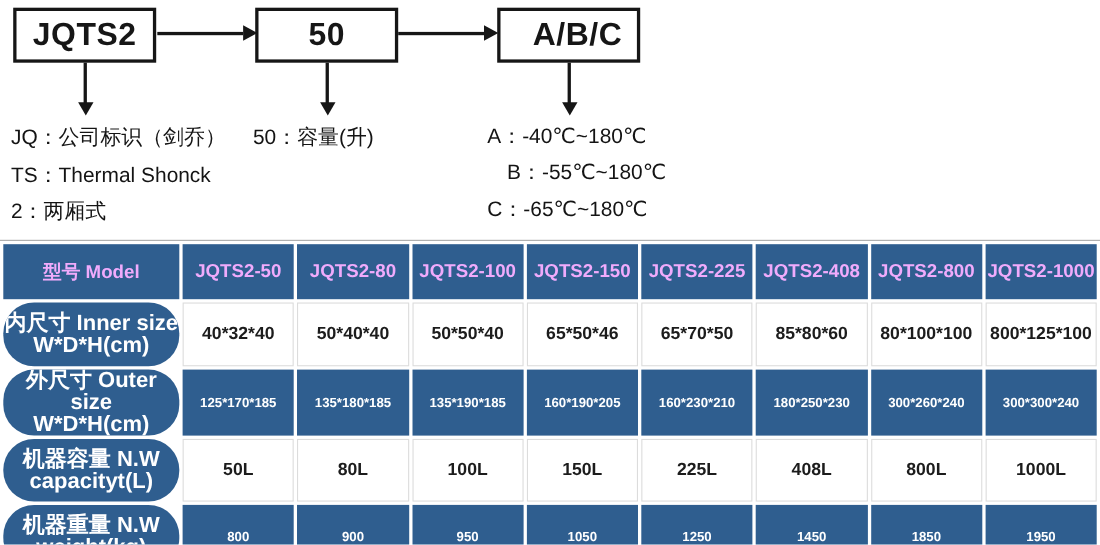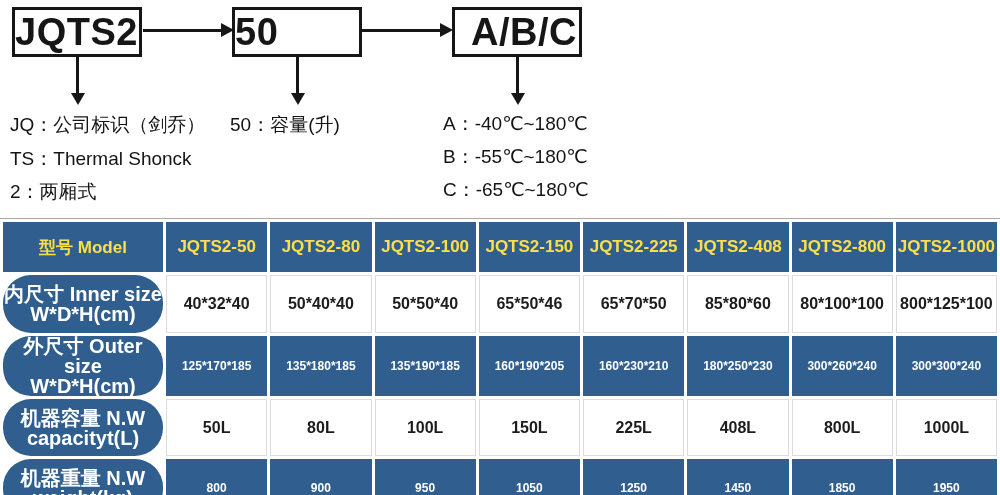--- a/index.html
+++ b/index.html
@@ -8,22 +8,22 @@
     font-family:"Liberation Sans","DejaVu Sans",sans-serif;
     color:#161616;
   }
   :root { --blue:#2F5E8F; --ink:#161616; }
 
   
   .diagram { position:relative; width:1000px; height:218px; }
   .dbox {
     position:absolute; top:7px; width:130px; height:50px; box-sizing:border-box;
     border:3px solid var(--ink); background:#fff;
-    display:flex; align-items:center; 
-    font-size:38px; font-weight:bold; letter-spacing:0.5px;
+    display:flex; align-items:center; justify-content:center;
+    font-size:29px; font-weight:bold; letter-spacing:0.5px;
   }
   .dbox.b1 { left:12px;  }
   .dbox.b2 { left:232px; }
   .dbox.b3 { left:452px;padding-left:16px; }
 
   .harrow { position:absolute; top:29px; height:3px; background:var(--ink); }
   .harrow .head {
     position:absolute; right:-13px; top:-6px; width:0; height:0;
     border-top:7px solid transparent; border-bottom:7px solid transparent;
     border-left:13px solid var(--ink);
@@ -40,36 +40,36 @@
   .varrow.v1 { left:76px; }
   .varrow.v2 { left:296px; }
   .varrow.v3 { left:516px; }
 
   .note { position:absolute; font-size:19px; font-weight:normal; white-space:nowrap; color:#141414; }
   .nl0 { left:10px;  top:112px; }
   .nl1 { left:10px;  top:146px; }
   .nl2 { left:10px;  top:179px; }
   .nm0 { left:230px; top:112px; }
   .nr0 { left:443px; top:111px; }
-  .nr1 { left:443px; top:144px; }
+  .nr1 { left:461px; top:144px; }
   .nr2 { left:443px; top:177px; }
 
   
   .table-wrap { border-top:1px solid #a8a8a8; }
   table.spec {
     width:1000px; table-layout:fixed;
     border-collapse:separate; border-spacing:3px;
   }
   table.spec col.clabel { width:160px; }
   .spec th, .spec td {
     text-align:center; vertical-align:middle; font-weight:bold;
     padding:0; overflow:hidden;
   }
   .spec th {
-    background:var(--blue); color:#fde047; font-size:17px; height:50px;margin-left:25px;
+    background:var(--blue); color:#f0abfc; font-size:17px; height:50px;margin-left:25px;
   }
   .spec td.lbl {
     background:var(--blue); color:#fff; font-size:20px; line-height:20px;border-radius:28px;
   }
   .spec td.light {
     background:#fff; color:#1c1c1c; font-size:16px;
     border:1px solid #dcdcdc;
   }
   .spec td.dark { background:var(--blue); color:#fff; font-size:12px; }
   .spec tbody tr:nth-child(1) td { height:56px; }

